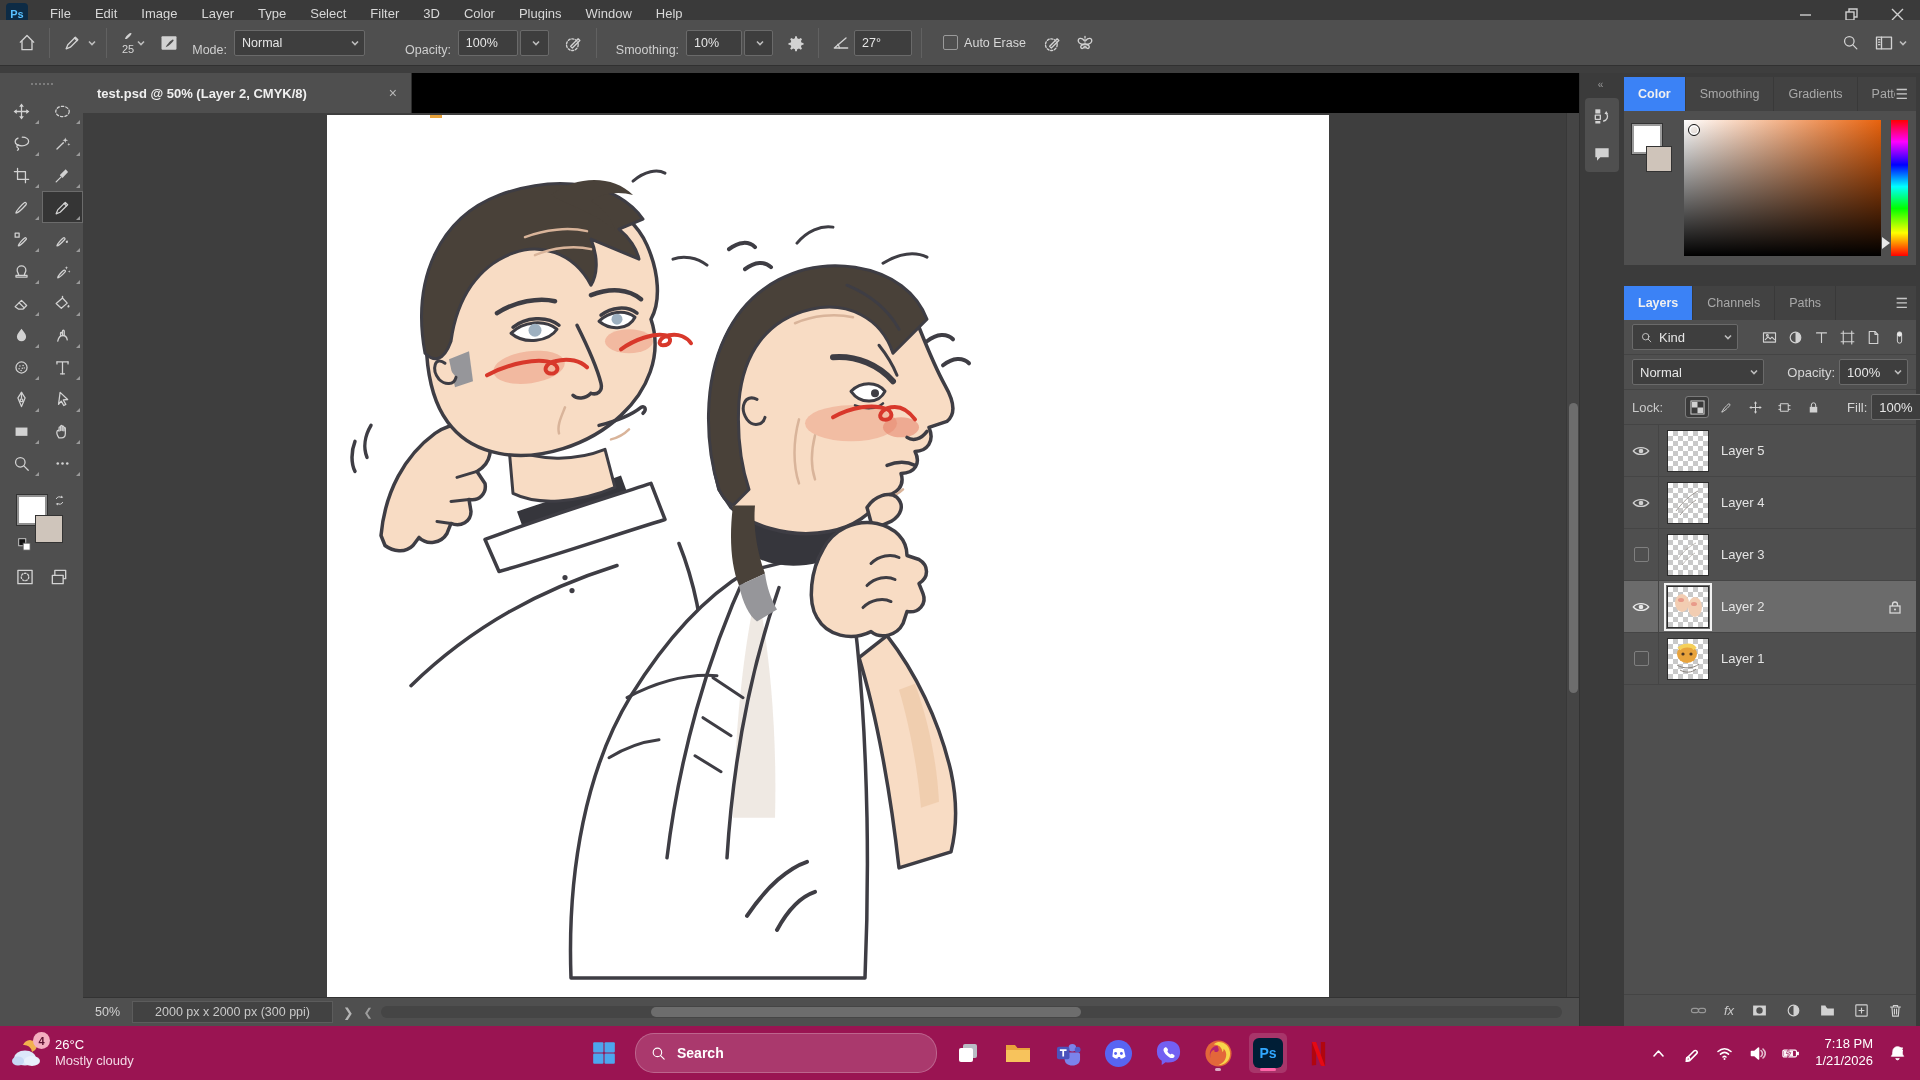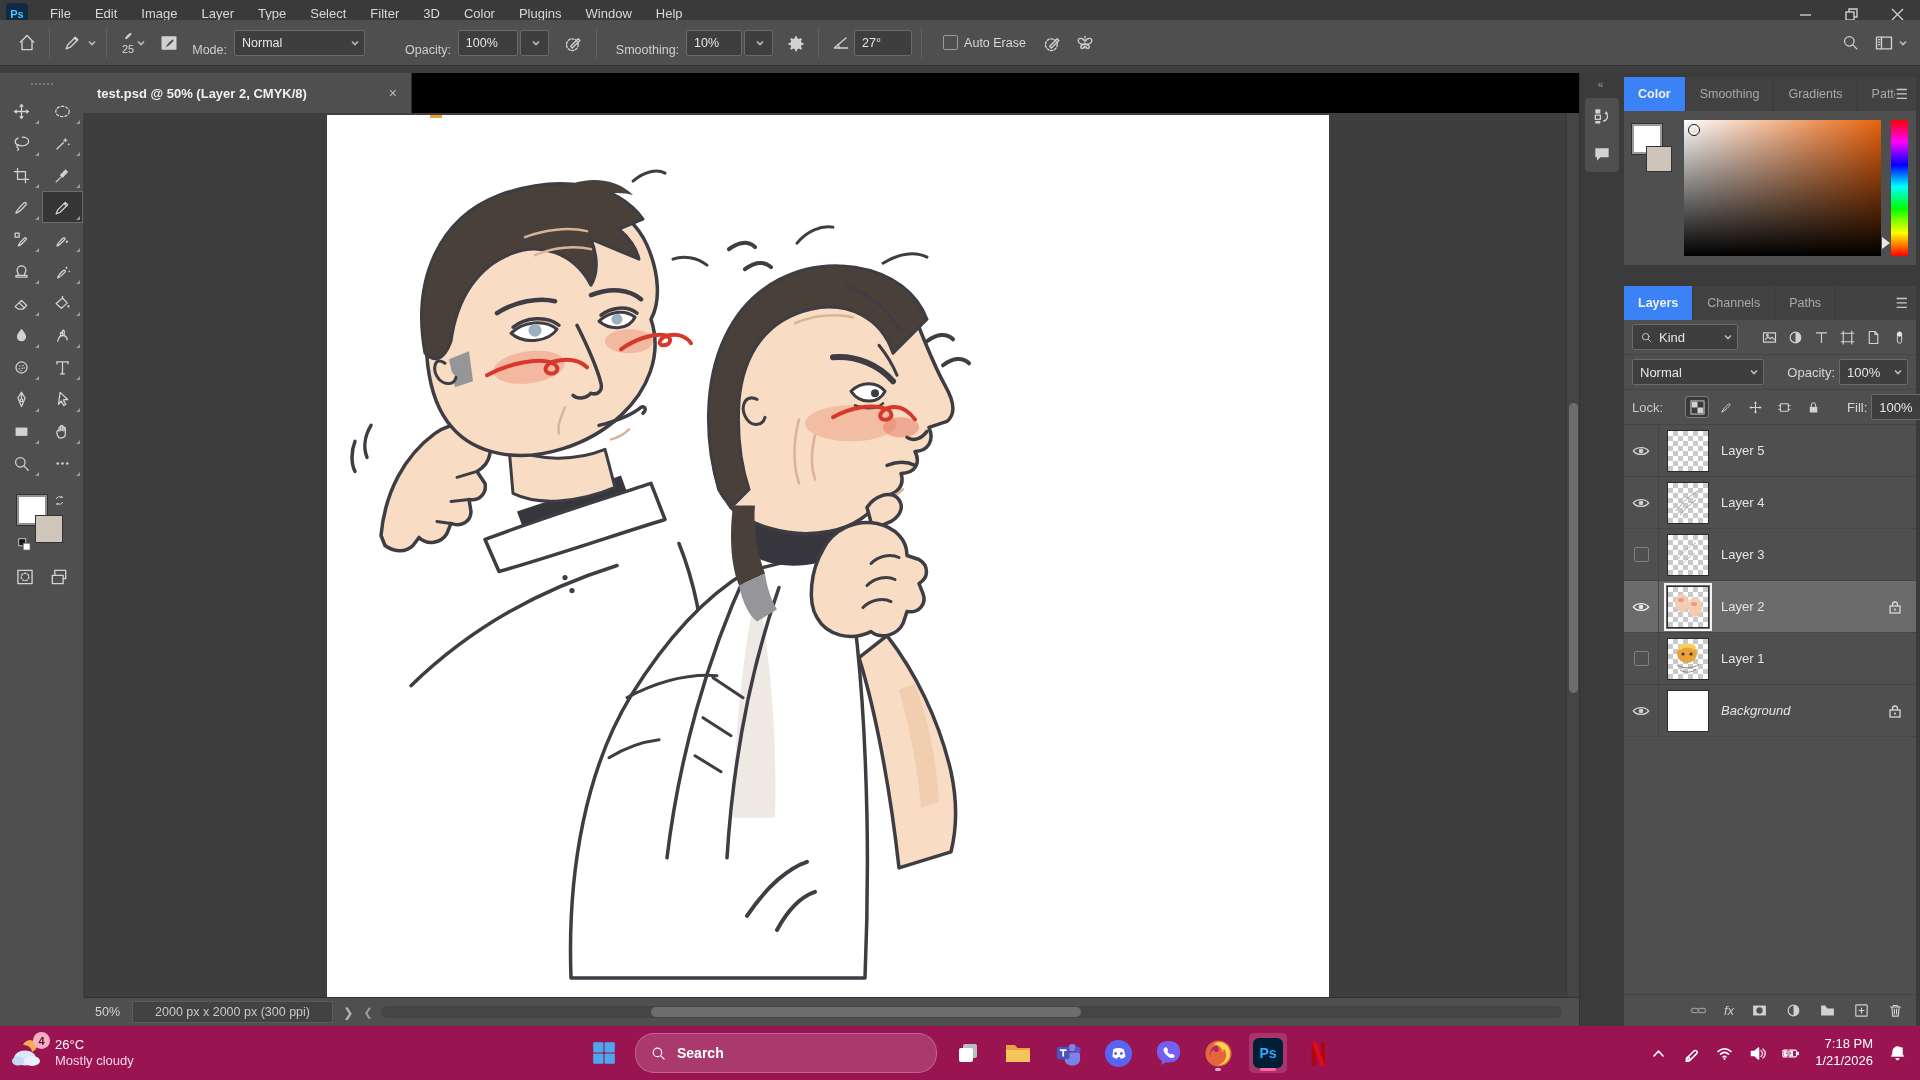--- a/index.html
+++ b/index.html
@@ -820,37 +820,20 @@
           <div class="thumb">
             <svg viewBox="0 0 40 40" width="40" height="40">
                 <ellipse cx="19" cy="15" rx="10" ry="9" fill="#e8a33c"></ellipse>
                 <path d="M11 10c3-4 13-5 16 0" stroke="#f5d05a" stroke-width="4" fill="none"></path>
                 <circle cx="15" cy="15" r="1.6" fill="#4a3423"></circle>
                 <circle cx="23" cy="15" r="1.6" fill="#4a3423"></circle>
                 <path d="M9 26c6 4 16 4 22-1M12 31c5 3 12 3 16-1" stroke="#8b857f" stroke-width="1" fill="none"></path>
               </svg>
             </div>
           <span class="lname">Layer 1</span>
-        </div>
-        <div class="lrow">
-          <div class="eyecell">
-              <svg viewBox="0 0 20 12">
-                <path d="M1.5 6C5 1 15 1 18.5 6 15 11 5 11 1.5 6z" fill="none" stroke="#cfcfcf" stroke-width="1.5"></path>
-                <circle cx="10" cy="6" r="2.6" fill="#cfcfcf"></circle>
-              </svg>
-            </div>
-          <div class="thumb white"></div>
-          <span class="lname italic">Background</span>
-          <span class="rowlock">
-              <svg viewBox="0 0 14 14">
-                <rect x="2" y="6" width="10" height="7" fill="none" stroke="#d8d8d8" stroke-width="1.3"></rect>
-                <path d="M4.5 6V4.5a2.5 2.5 0 015 0V6" fill="none" stroke="#d8d8d8" stroke-width="1.3"></path>
-                <circle cx="7" cy="9.5" r="1" fill="#d8d8d8"></circle>
-              </svg>
-            </span>
         </div>
       </div>
 
       <div class="lp-footer">
         <span style="opacity:.55">
             <svg class="ico" viewBox="0 0 24 24">
               <rect x="2" y="9" width="10" height="6" rx="3"></rect>
               <rect x="12" y="9" width="10" height="6" rx="3"></rect>
             </svg>
           </span>

